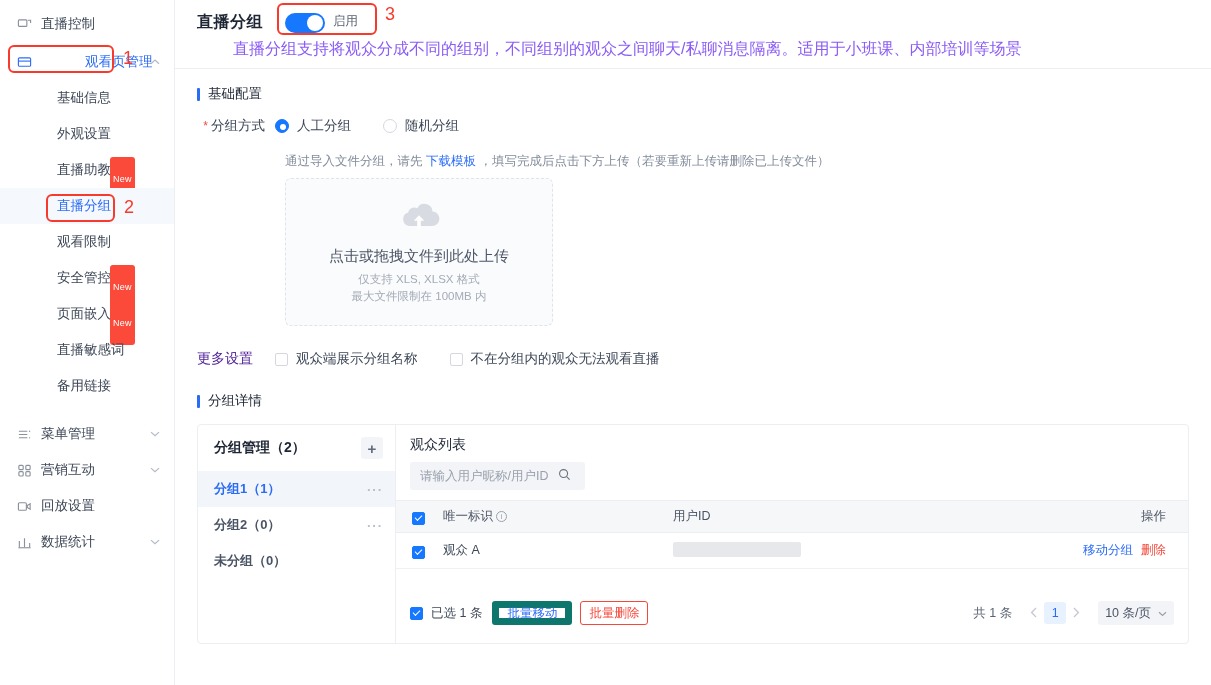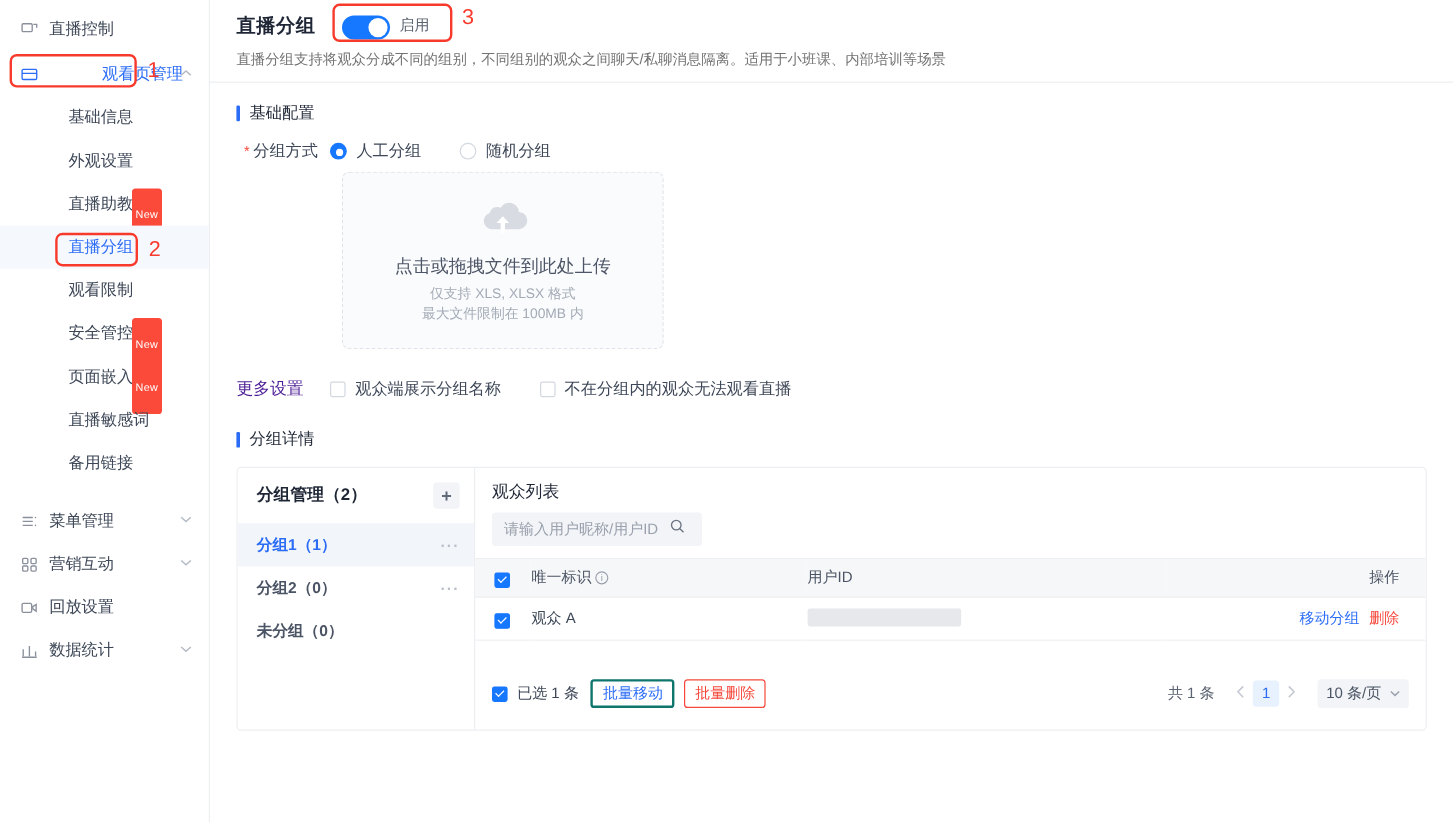--- a/index.html
+++ b/index.html
@@ -72,21 +72,21 @@
     width: 40px; height: 20px; border-radius: 10px;
     background:#1677ff; position:relative; cursor:pointer;
     flex:0 0 40px;
   }
   .switch .knob {
     position:absolute; top:2px; left: 22px;
     width:16px; height:16px; border-radius:50%;
     background:#fff;
   }
   .switch-label { margin-left: 8px; font-size: 12.5px; color:#5b6472; }
-  .head-desc { margin-top: 7px; font-size: 12px; color:#737373; line-height: 18px; }
+  .head-desc { margin-top: 7px; font-size: 16px; color:#8b5cf6; line-height: 18px; margin-left: 36px; }
 
   .content { padding: 16px 22px 0 22px; }
 
   .sec-title { display:flex; align-items:center; font-size: 13.5px; color:#1e2635; margin-bottom: 14px; }
   .sec-bar { width:3px; height:13px; background:#2b6cf6; margin-right:8px; border-radius:1px; }
 
   .form-row { display:flex; align-items:center; margin-bottom: 8px; }
   .form-label { width: 78px; text-align:right; font-size:13.5px; color:#3d4757; padding-right: 10px; }
   .req-star { color:#f5483b; margin-right:3px; font-size:12px; }
 
@@ -205,21 +205,21 @@
     display:flex; align-items:flex-start; justify-content:space-between;
     padding: 0 14px 0 14px;
   }
   .vfoot-l { display:flex; align-items:center; }
   .sel-txt { font-size:12.5px; color:#3d4757; margin: 0 10px 0 8px; }
   .btn-o {
     height:24px; padding: 0 8px; border-radius:3px;
     font-size:12.5px; display:flex; align-items:center;
     background:#fff; cursor:pointer; margin-right:8px;
   }
-  .btn-blue { border:2px solid #0f766e; color:#2b6cf6; }
+  .btn-blue { border:7px solid #0f766e; color:#2b6cf6; }
   .btn-red  { border:1px solid #f5483b; color:#f5483b; }
   .vfoot-r { display:flex; align-items:center; font-size:12.5px; color:#5b6472; }
   .pg-total { margin-right: 12px; }
   .pg-arrow { color:#c3c8d1; margin: 0 6px; cursor:pointer; font-size:11px; }
   .pg-num {
     min-width:22px; height:22px; border-radius:3px;
     background:#e8f1fe; color:#2b6cf6;
     display:flex; align-items:center; justify-content:center;
     font-size:12.5px; cursor:pointer;
   }
@@ -389,20 +389,23 @@
         <div class="radio checked">
           <span class="dot"></span>
           <span class="rl">人工分组</span>
         </div>
         <div class="radio">
           <span class="dot"></span>
           <span class="rl">随机分组</span>
         </div>
       </div>
 
+      <div class="hint-line">
+        <span>通过导入文件分组，请先 </span><a>下载模板</a><span> ，填写完成后点击下方上传（若要重新上传请删除已上传文件）</span>
+      </div>
 
       <div class="uploader">
         <div class="up-cloud">
           <svg width="46" height="32" viewBox="0 0 46 32" fill="#d8dce2">
             <path d="M36.4 12.6a8 8 0 0 0-15.1-3.4 6.3 6.3 0 0 0-9.2 4.2A7 7 0 0 0 13 27h23a7.2 7.2 0 0 0 .4-14.4z"></path>
             <path d="M23 30.5c-1 0-1.8-.8-1.8-1.8v-8.3h3.6v8.3c0 1-.8 1.8-1.8 1.8z" fill="#fff"></path>
             <path d="M23 16.2l5.2 5.6H17.8z" fill="#fff"></path>
           </svg>
         </div>
         <div class="up-main">点击或拖拽文件到此处上传</div>

